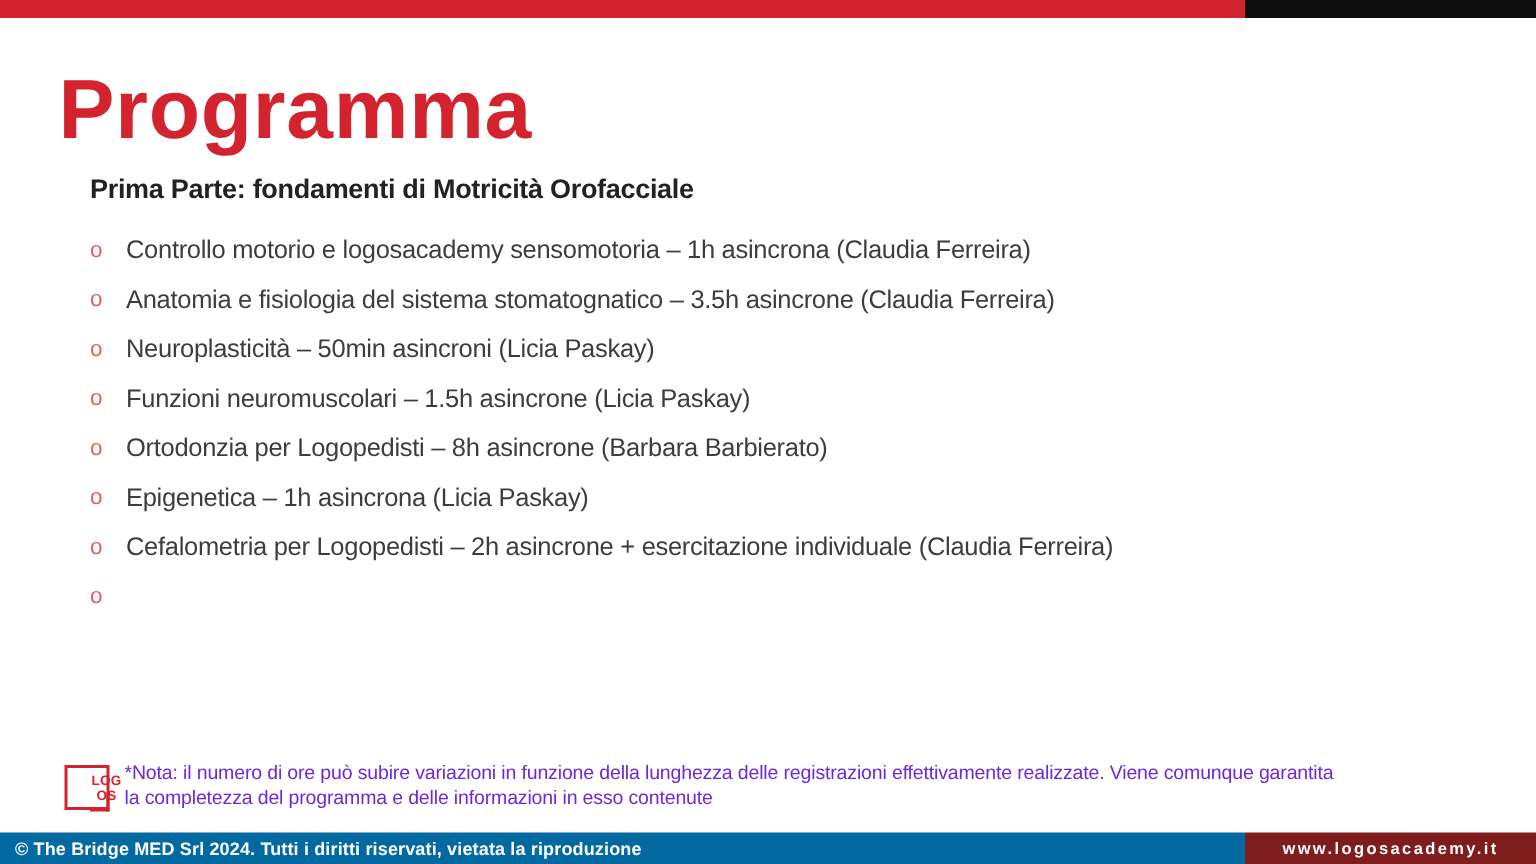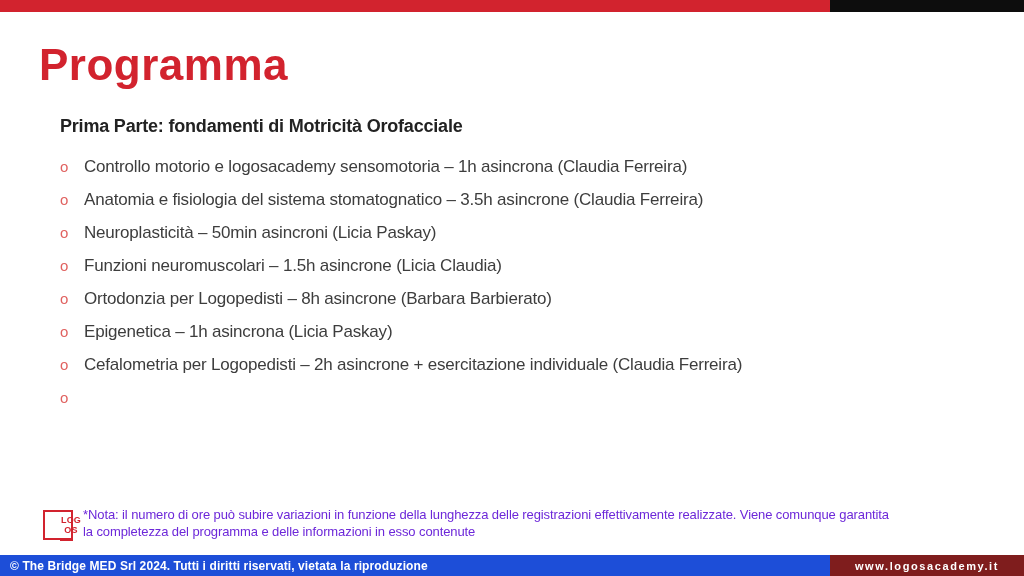--- a/index.html
+++ b/index.html
@@ -16,21 +16,21 @@
 
   
   .topbar { position: absolute; top: 0; left: 0; width: 1024px; height: 12px; }
   .topbar .bar-red   { position: absolute; left: 0;   top: 0; width: 830px; height: 12px; background: #d2232e; }
   .topbar .bar-black { position: absolute; left: 830px; top: 0; width: 194px; height: 12px; background: #0d0d0d; }
 
   
   .title {
     position: absolute;
     left: 39px; top: 40px;
-    font-size: 44px;
+    font-size: 56px;
     font-weight: 800;
     letter-spacing: 0.5px;
     color: #d2232e;
   }
 
   
   .content { position: absolute; left: 60px; top: 116px; width: 930px; }
   .subtitle {
     font-size: 18px;
     font-weight: 700;
@@ -91,21 +91,21 @@
     left: 60px; top: 528px;
     width: 13px; height: 13px;
     border-right: 2px solid #d2232e;
     border-bottom: 2px solid #d2232e;
   }
 
   
   .bottombar { position: absolute; left: 0; top: 555px; width: 1024px; height: 21px; }
   .bottombar .seg-red {
     position: absolute; left: 0; top: 0; width: 830px; height: 21px;
-    background: #1d4ed8;
+    background: #0369a1;
     display: flex; align-items: center;
     padding-left: 10px;
   }
   .bottombar .seg-red .copyright {
     color: #ffffff;
     font-size: 12px;
     font-weight: 700;
     letter-spacing: 0.1px;
   }
   .bottombar .seg-black {
@@ -131,21 +131,21 @@
   </div>
 
   <h1 class="title">Programma</h1>
 
   <div class="content">
     <h2 class="subtitle">Prima Parte: fondamenti di Motricità Orofacciale</h2>
     <ul class="program-list">
       <li><span class="marker">o</span><span>Controllo motorio e logosacademy sensomotoria – 1h asincrona (Claudia Ferreira)</span></li>
       <li><span class="marker">o</span><span>Anatomia e fisiologia del sistema stomatognatico – 3.5h asincrone (Claudia Ferreira)</span></li>
       <li><span class="marker">o</span><span>Neuroplasticità – 50min asincroni (Licia Paskay)</span></li>
-      <li><span class="marker">o</span><span>Funzioni neuromuscolari – 1.5h asincrone (Licia Claudia)</span></li>
+      <li><span class="marker">o</span><span>Funzioni neuromuscolari – 1.5h asincrone (Licia Paskay)</span></li>
       <li><span class="marker">o</span><span>Ortodonzia per Logopedisti – 8h asincrone (Barbara Barbierato)</span></li>
       <li><span class="marker">o</span><span>Epigenetica – 1h asincrona (Licia Paskay)</span></li>
       <li><span class="marker">o</span><span>Cefalometria per Logopedisti – 2h asincrone + esercitazione individuale (Claudia Ferreira)</span></li>
       <li><span class="marker">o</span></li>
     </ul>
   </div>
 
   <div class="note">
     <div>*Nota: il numero di ore può subire variazioni in funzione della lunghezza delle registrazioni effettivamente realizzate. Viene comunque garantita</div>
     <div>la completezza del programma e delle informazioni in esso contenute</div>

